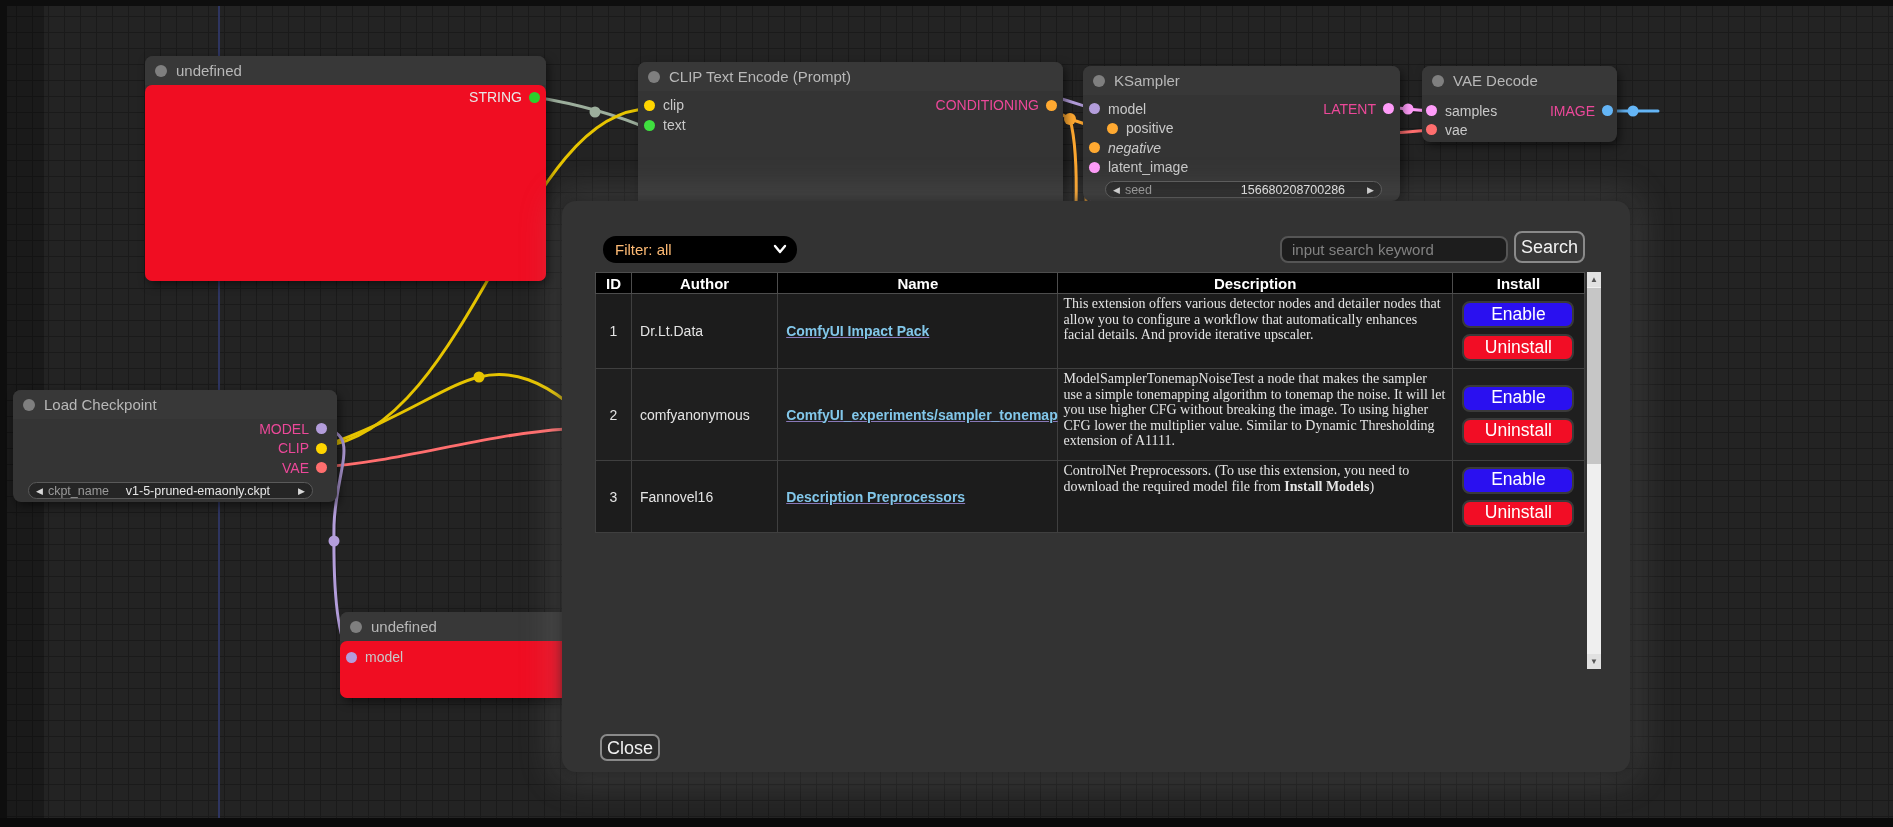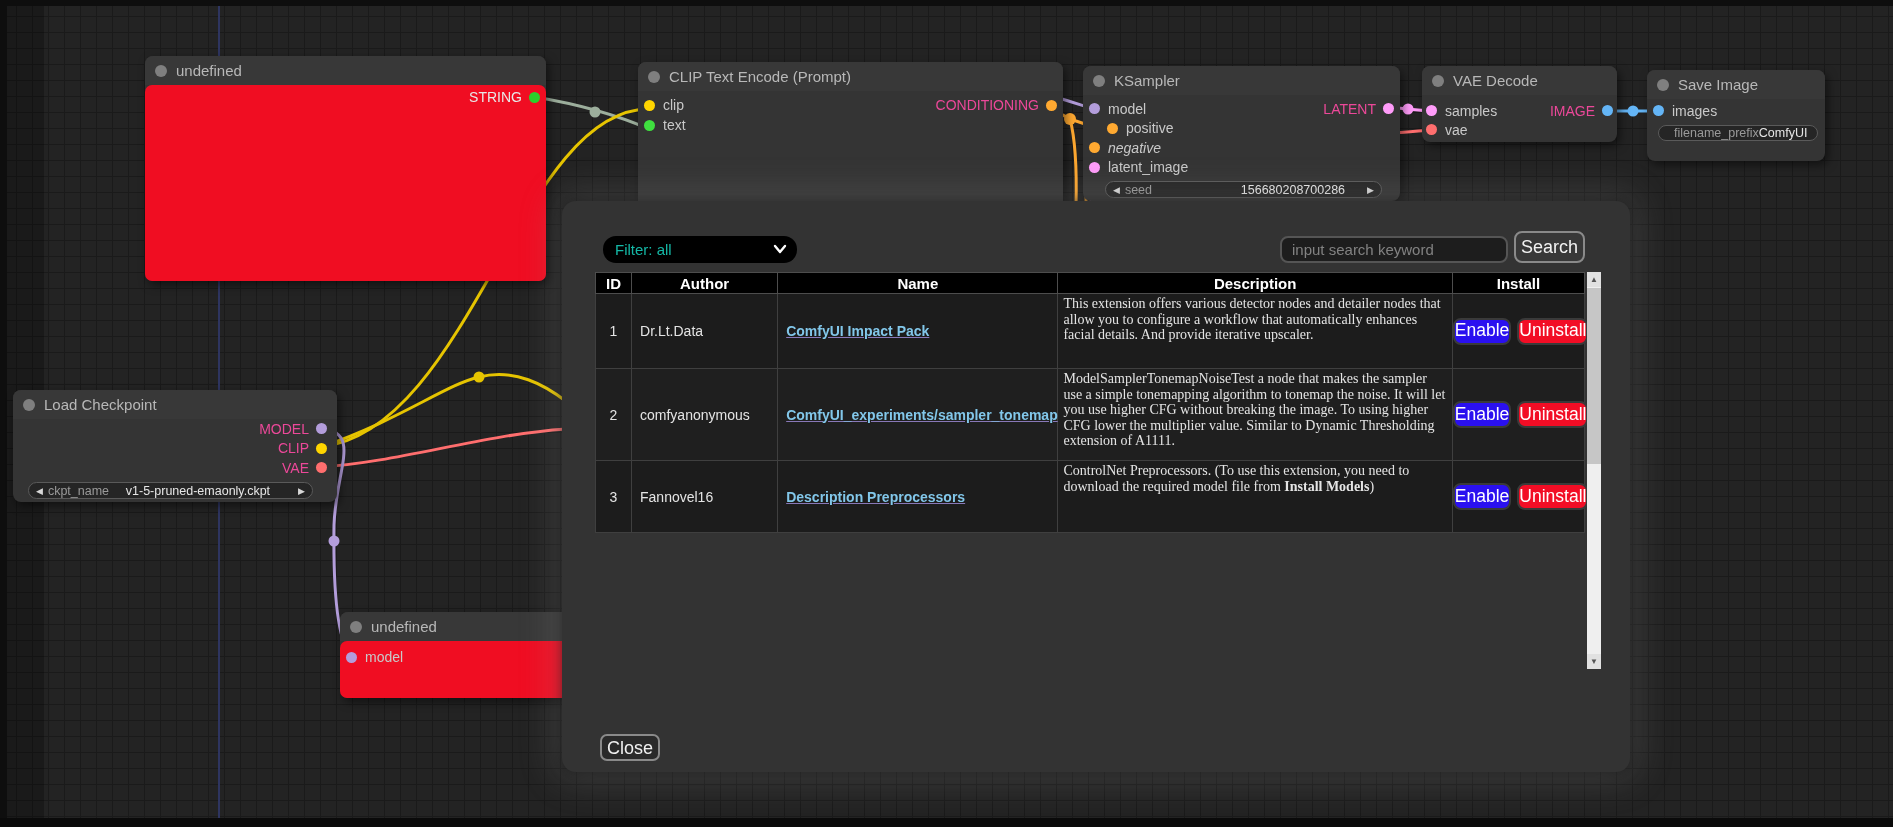--- a/index.html
+++ b/index.html
@@ -46,21 +46,21 @@
     font-size:12.5px; color:#9a9a9a; padding:0 7px; }
   .warrow { color:#d8d8d8; font-size:9px; flex:none; cursor:pointer; }
   .wlabel { margin-left:5px; white-space:nowrap; }
   .wval { color:#e6e6e6; margin-left:auto; white-space:nowrap; }
 
   
   #dialog { position:absolute; left:562px; top:201px; width:1068px; height:571px;
     background:#333333; border-radius:14px; z-index:10;
     box-shadow: 0 0 34px 10px rgba(150,150,150,0.22), 0 0 12px rgba(0,0,0,0.6); }
   .filter-wrap { position:absolute; left:41px; top:35px; width:194px; height:27px; }
-  .filter-wrap select { width:100%; height:100%; background:#000; color:#14b8a6;
+  .filter-wrap select { width:100%; height:100%; background:#000; color:#fdba74;
     border:none; border-radius:13px; padding:0 26px 0 12px; font-size:15px;
     appearance:none; -webkit-appearance:none; font-family:inherit; }
   .filter-chevron { position:absolute; right:10px; top:8px; pointer-events:none; }
   #search-input { position:absolute; left:718px; top:35px; width:228px; height:27px;
     background:#1d1d1d; border:2px solid #555; border-radius:8px; color:#ddd;
     padding:0 10px; font-size:15px; font-family:inherit; }
   #search-input::placeholder { color:#828282; }
   #search-btn { position:absolute; left:952px; top:30px; width:71px; height:32px;
     background:#383838; border:2px solid #8a8a8a; border-radius:8px; color:#f2f2f2;
     font-size:18px; font-family:inherit; cursor:pointer; }
@@ -73,21 +73,21 @@
   td { border:1px solid #3f3f3f; color:#e4e4e4; font-size:14px; vertical-align:middle; }
   tbody tr { background:#1c1c1c; }
   tbody tr:nth-child(2) { background:#1f1f1f; }
   tbody tr:nth-child(1){height:75px} tbody tr:nth-child(2){height:92px} tbody tr:nth-child(3){height:72px}
   td.cell-id { text-align:center; }
   td.cell-author, td.cell-name { padding-left:8px; }
   td.cell-desc { vertical-align:top; padding:2px 5px; line-height:15.5px; font-size:14px;font-family:Liberation Serif, serif; }
   td.cell-install { }
   a.ext-link { color:#82c7ea; font-weight:bold; text-decoration:underline;
     text-decoration-color:#8878b8; cursor:pointer; font-size:14px; }
-  .btn-stack { display:flex; flex-direction:row; align-items:center; gap:6px; }
+  .btn-stack { display:flex; flex-direction:column; align-items:center; gap:6px; }
   .ext-btn { width:112px; height:27px; border-radius:8px; border:2px solid #3a3a3a;
     color:#fff; font-size:17.5px; font-family:inherit; cursor:pointer; line-height:1; }
   
   #scrollbar { position:absolute; right:0; top:0; width:14px; height:397px; background:#efefef; }
   .sb-btn { position:absolute; left:0; width:14px; height:15px; background:#e1e1e1;
     color:#555; font-size:8px; text-align:center; line-height:15px; }
   .sb-btn.up { top:0; } .sb-btn.down { bottom:0; }
   #sb-thumb { position:absolute; left:0; top:16px; width:14px; height:176px; background:#c6c6c6; }
   #close-btn { position:absolute; left:38px; top:533px; width:60px; height:27px;
     background:#2a2a2a; border:2px solid #8a8a8a; border-radius:7px; color:#f0f0f0;
@@ -231,38 +231,20 @@
       </div>
       <div class="slot-row" style="height:19px;padding:0 4px;">
         <span class="slot-in">
           <span class="slot-dot" style="background: rgb(255, 110, 110);"></span>
           <span class="slot-label">vae</span>
         </span>
       </div>
     </div>
   </div>
 
-  <div class="node" style="left:1647px;top:70px;width:178px;height:91px;">
-    <div class="node-header">
-      <span class="ndot"></span>
-      <span class="ntitle">Save Image</span>
-    </div>
-    <div class="node-body">
-      <div class="slot-row" style="margin-top:2px;height:19px;">
-        <span class="slot-in">
-          <span class="slot-dot" style="background: rgb(100, 181, 246);"></span>
-          <span class="slot-label">images</span>
-        </span>
-      </div>
-      <div class="widget" style="left:11px;top:26px;width:160px;height:16px;">
-        <span class="wlabel" style="margin-left:8px;">filename_prefix</span>
-        <span class="wval" style="margin-right:3px;">ComfyUI</span>
-      </div>
-    </div>
-  </div>
 
   <div class="node" style="left:13px;top:390px;width:324px;height:112px;">
     <div class="node-header">
       <span class="ndot"></span>
       <span class="ntitle">Load Checkpoint</span>
     </div>
     <div class="node-body">
       <div class="slot-row out" style="height:19.5px;padding-right:10px;">
         <span class="slot-out">
           <span class="slot-label outl">MODEL</span>

